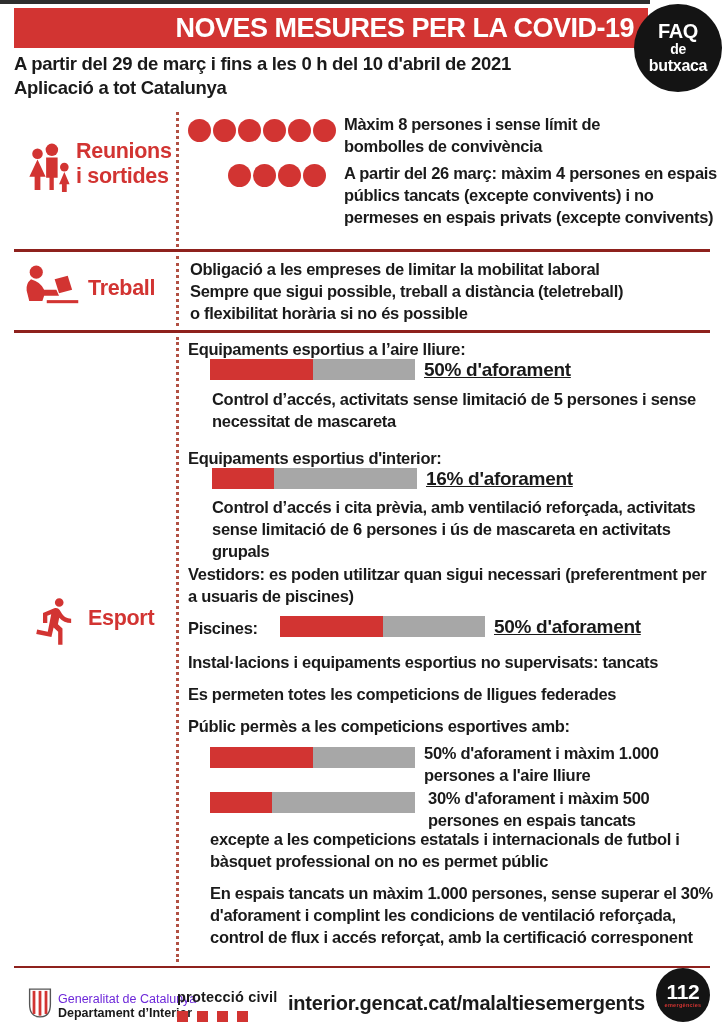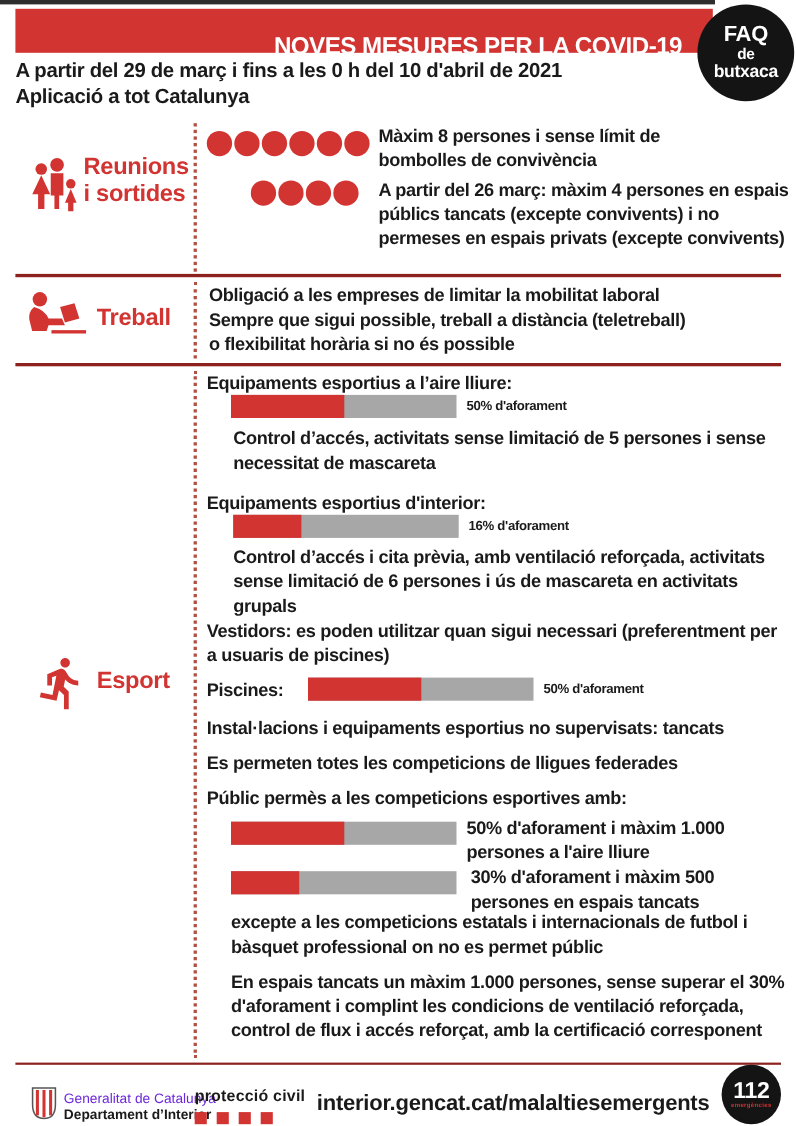--- a/index.html
+++ b/index.html
@@ -5,21 +5,21 @@
   html,body{margin:0;padding:0;background:#fff;}
   #poster{
     position:relative;width:724px;height:1024px;background:#fff;overflow:hidden;
     font-family:"Liberation Sans",sans-serif;font-weight:700;color:#1a1a1a;
     letter-spacing:-0.3px;
   }
   .abs{position:absolute;}
   
   .topline{left:0;top:0;width:650px;height:4px;background:#2e2e2e;}
   .banner{left:14px;top:8px;width:634px;height:40px;background:var(--red);}
-  .banner h1{margin:14px;font-size:22px;line-height:40px;color:#fff;text-align:right;
+  .banner h1{margin:0;font-size:27px;line-height:40px;color:#fff;text-align:right;
     padding-right:14px;letter-spacing:-0.5px;}
   .faq-badge{left:634px;top:4px;width:88px;height:88px;border-radius:50%;
     background:var(--black);color:#fff;display:flex;flex-direction:column;
     align-items:center;justify-content:center;text-align:center;}
   .faq-l1{font-size:20px;line-height:21px;}
   .faq-l2{font-size:14px;line-height:15px;}
   .faq-l3{font-size:16px;line-height:18px;}
   .subtitle{left:14px;top:52px;width:640px;font-size:18.5px;line-height:24px;}
   
   .sep{left:14px;width:696px;height:3px;background:var(--sep);}
@@ -27,21 +27,21 @@
   .sec-label{color:var(--red);font-size:21.5px;line-height:25px;}
   .icon{color:var(--red);}
   
   .dots-row{display:flex;gap:2px;}
   .dot{width:23px;height:23px;border-radius:50%;background:var(--red);flex:0 0 auto;}
   .body-txt{font-size:16.5px;line-height:22px;}
   .nowrap{white-space:nowrap;}
   
   .bar{height:21px;background:var(--gray);}
   .bar-fill{height:100%;background:var(--red);}
-  .bar-label{font-size:12px;line-height:21px;}
+  .bar-label{font-size:19px;line-height:21px;text-decoration:underline;}
   
   .gc-line1{font-size:12.5px;line-height:14px;font-weight:400;color:#6d28d9;letter-spacing:0;}
   .gc-line2{font-size:12.5px;line-height:14px;color:#1a1a1a;letter-spacing:0;}
   .pc-label{font-size:14.5px;line-height:15px;letter-spacing:0.2px;}
   .pc-squares{display:flex;gap:9px;margin-top:6px;}
   .pc-sq{width:11px;height:11px;background:var(--red);}
   .url{font-size:20px;letter-spacing:-0.2px;}
   .badge112{left:656px;top:968px;width:54px;height:54px;border-radius:50%;background:var(--black);
     display:flex;flex-direction:column;align-items:center;justify-content:center;color:#fff;}
   .b112-num{font-size:21px;line-height:21px;}

